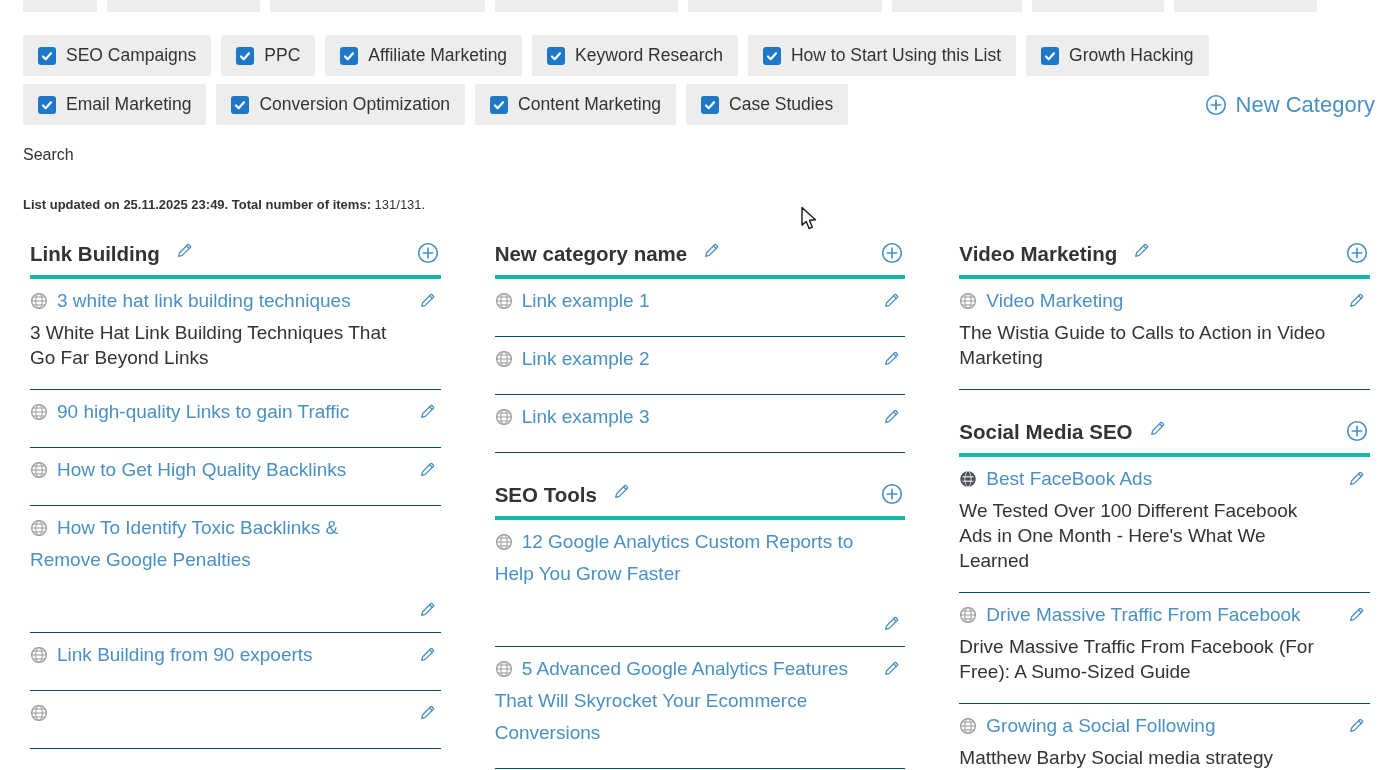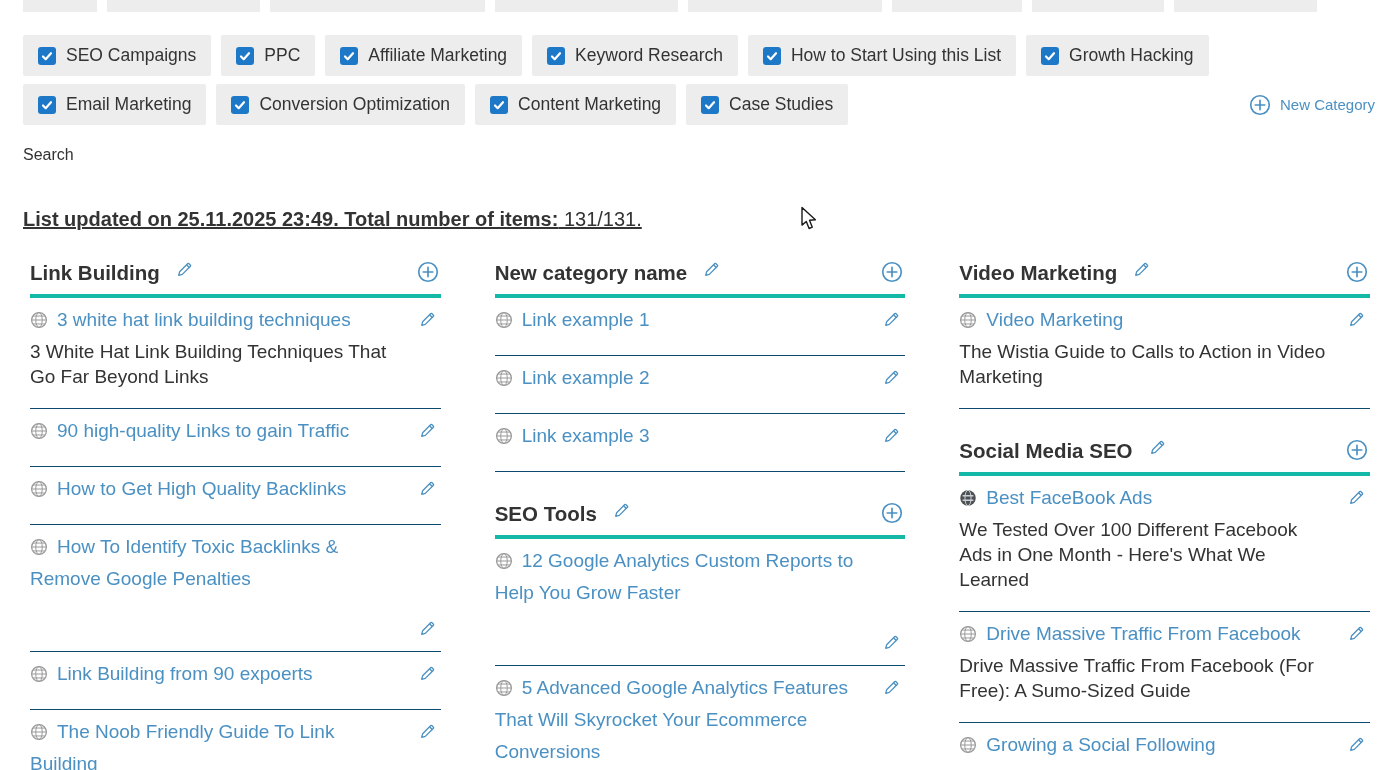--- a/index.html
+++ b/index.html
@@ -15,31 +15,31 @@
   .filters { margin-top:23px; }
   .filter-row { display:flex; align-items:center; margin-bottom:8px; }
   .chips { display:flex; gap:10px; flex-wrap:nowrap;border-radius:7px; }
   .chip { display:flex; align-items:center; gap:10px; background:#ededed;
     padding:10px 15px; font-size:17.5px; color:#333; cursor:pointer; border-radius:2px; white-space:nowrap; }
   .checkbox { width:18px; height:18px; background:#1d79c7; border-radius:3px;
     display:inline-flex; align-items:center; justify-content:center; flex:0 0 auto; }
   .checkbox svg { width:12px; height:12px; display:block; }
 
   .new-category { margin-left:auto; display:flex; align-items:center; gap:9px;
-    color:#4a90c2; font-size:15px; cursor:pointer; text-decoration:none; padding-right:2px;justify-content:space-between; }
+    color:#4a90c2; font-size:22px; cursor:pointer; text-decoration:none; padding-right:2px;justify-content:space-between; }
 
   
   .search-row { margin-top:21px; display:flex; align-items:flex-start; gap:21px; }
   .search-label { font-size:16px; color:#333; flex:0 0 auto; }
   .search-input { width:810px; height:37px; border:1px solid #ccc; border-radius:2px;
     font-size:20px; padding:0 10px; color:#555; font-family:inherit; background:#fff; }
   .search-input::placeholder { color:#999; }
 
   
-  .status { margin-top:44px; font-size:20px; color:#333;text-decoration:underline; }
+  .status { margin-top:33px; font-size:13px; color:#333; }
 
   
   .columns { margin-top:30px; padding:0 7px; display:grid;
     grid-template-columns:repeat(3, 1fr); column-gap:54px; align-items:start; }
   .category + .category { margin-top:30px; }
   .cat-header { display:flex; align-items:flex-start; padding-bottom:9px; border-bottom:4px solid #14b8a6; }
   .cat-title { font-size:20.5px; font-weight:bold; color:#333; }
   .cat-header .pencil { margin-left:16px; }
   .cat-header .add-link { margin-left:auto; margin-right:2px; }
 
@@ -280,21 +280,21 @@
                   <path d="M12.4 4.5l3.1 3.1"></path>
                 </svg>
               </span>
   </div>
             <div class="item">
     <div class="link-line">
       <span class="favicon"><svg viewBox="0 0 20 20" fill="none" stroke="#9a9a9a">
                     <circle cx="10" cy="10" r="8.2" fill="#fdfdfd" stroke-width="1.4"></circle>
                     <ellipse cx="10" cy="10" rx="3.6" ry="8.2" stroke-width="1.1"></ellipse>
                     <path d="M1.8 10h16.4M3.2 5.6h13.6M3.2 14.4h13.6" stroke-width="1.1"></path>
-                  </svg></span><a class="link">The Noob Friendly Guide To Link Building</a>
+                  </svg></span>
     </div>
 
     <span class="icon pencil item-pencil">
                 <svg viewBox="0 0 20 20" fill="none" stroke="currentColor" stroke-width="1.5" stroke-linejoin="round">
                   <path d="M3.2 16.8l1.1-4.2 9.6-9.6c.3-.3.8-.3 1.1 0l2 2c.3.3.3.8 0 1.1l-9.6 9.6-4.2 1.1z"></path>
                   <path d="M12.4 4.5l3.1 3.1"></path>
                 </svg>
               </span>
   </div>
           </div>

